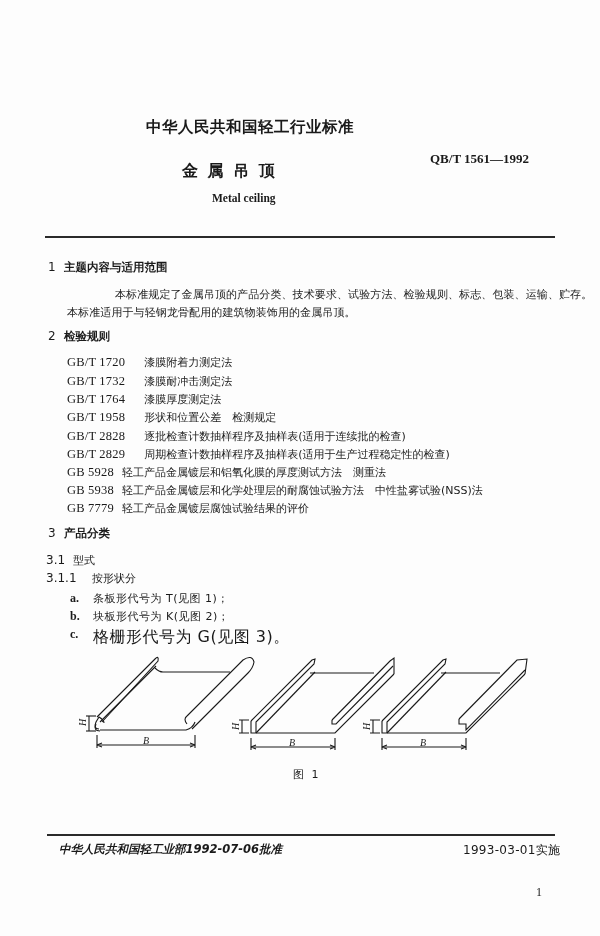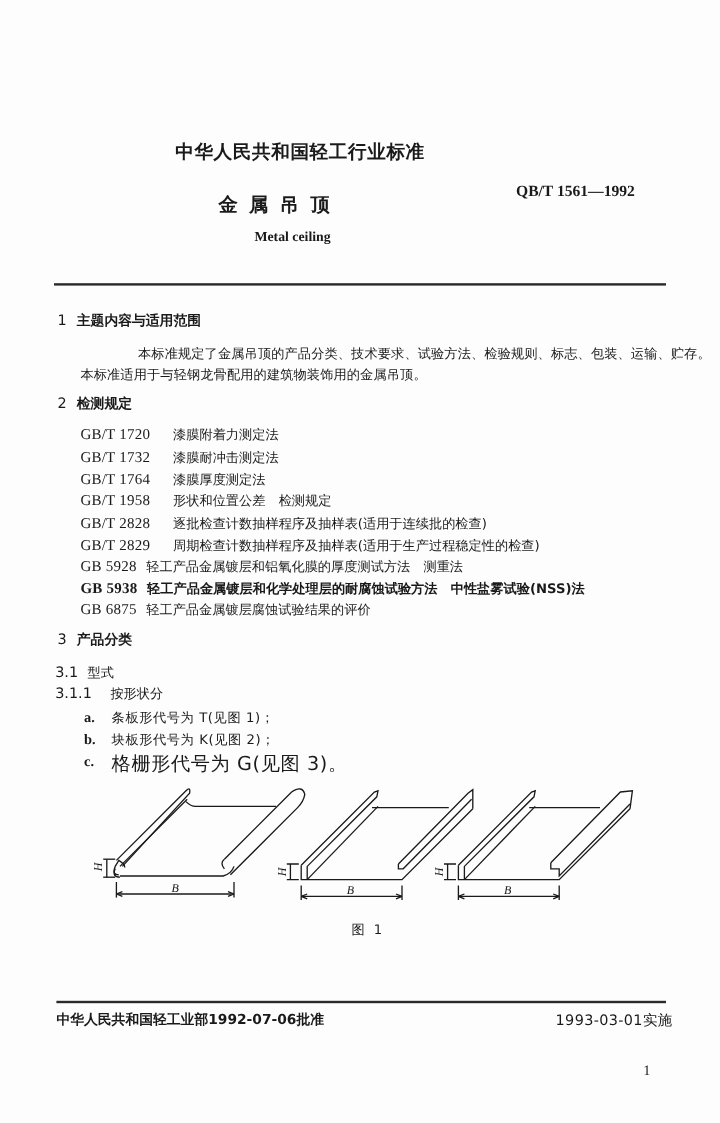--- a/index.html
+++ b/index.html
@@ -26,21 +26,21 @@
 <div class="abs serif bold" style="left:212px; top:192px; font-size:11.5px;">Metal ceiling</div>
 
 <div class="rule" style="left:45px; top:236px; width:510px;"></div>
 
 <div class="abs sans" style="left:48px; top:260px; font-size:12px;">1</div>
 <div class="abs sans bold" style="left:64px; top:260px; font-size:11.5px;">主题内容与适用范围</div>
 <div class="abs sans" style="left:67px; top:287px; font-size:11px; letter-spacing:0.1px;margin-left:48px;">本标准规定了金属吊顶的产品分类、技术要求、试验方法、检验规则、标志、包装、运输、贮存。</div>
 <div class="abs sans" style="left:67px; top:305px; font-size:11px; letter-spacing:0.1px;">本标准适用于与轻钢龙骨配用的建筑物装饰用的金属吊顶。</div>
 
 <div class="abs sans" style="left:48px; top:329px; font-size:12px;">2</div>
-<div class="abs sans bold" style="left:64px; top:329px; font-size:11.5px;">检测规定</div>
+<div class="abs sans bold" style="left:64px; top:329px; font-size:11.5px;">检验规则</div>
 
 <div class="ref-row" style="top:355px;">
   <span class="code">GB/T 1720</span><span class="title">漆膜附着力测定法</span>
 </div>
 <div class="ref-row" style="top:374px;">
   <span class="code">GB/T 1732</span><span class="title">漆膜耐冲击测定法</span>
 </div>
 <div class="ref-row" style="top:392px;">
   <span class="code">GB/T 1764</span><span class="title">漆膜厚度测定法</span>
 </div>
@@ -49,25 +49,25 @@
 </div>
 <div class="ref-row" style="top:429px;">
   <span class="code">GB/T 2828</span><span class="title">逐批检查计数抽样程序及抽样表(适用于连续批的检查)</span>
 </div>
 <div class="ref-row" style="top:447px;">
   <span class="code">GB/T 2829</span><span class="title">周期检查计数抽样程序及抽样表(适用于生产过程稳定性的检查)</span>
 </div>
 <div class="ref-row" style="top:465px;text-align:right;">
   <span class="code">GB 5928</span><span class="title" style="margin-left:8px;">轻工产品金属镀层和铝氧化膜的厚度测试方法　测重法</span>
 </div>
-<div class="ref-row" style="top:483px;font-weight:bold;">
+<div class="ref-row" style="top:483px;">
   <span class="code">GB 5938</span><span class="title" style="margin-left:8px;">轻工产品金属镀层和化学处理层的耐腐蚀试验方法　中性盐雾试验(NSS)法</span>
 </div>
 <div class="ref-row" style="top:501px;">
-  <span class="code">GB 6875</span><span class="title" style="margin-left:8px;">轻工产品金属镀层腐蚀试验结果的评价</span>
+  <span class="code">GB 7779</span><span class="title" style="margin-left:8px;">轻工产品金属镀层腐蚀试验结果的评价</span>
 </div>
 
 <div class="abs sans" style="left:48px; top:526px; font-size:12px;">3</div>
 <div class="abs sans bold" style="left:64px; top:526px; font-size:11.5px;">产品分类</div>
 
 <div class="abs sans" style="left:46px; top:553px; font-size:12px;">3.1</div>
 <div class="abs sans" style="left:73px; top:553px; font-size:11px;">型式</div>
 
 <div class="abs sans" style="left:46px; top:571px; font-size:12px;">3.1.1</div>
 <div class="abs sans" style="left:92px; top:571px; font-size:11px;">按形状分</div>
@@ -137,15 +137,15 @@
 <div class="abs serif" style="left:79px; top:717px; font-size:10px; font-style:italic; transform:rotate(-90deg);">H</div>
 <div class="abs serif" style="left:143px; top:735px; font-size:10px; font-style:italic;">B</div>
 <div class="abs serif" style="left:232px; top:721px; font-size:10px; font-style:italic; transform:rotate(-90deg);">H</div>
 <div class="abs serif" style="left:289px; top:737px; font-size:10px; font-style:italic;">B</div>
 <div class="abs serif" style="left:363px; top:721px; font-size:10px; font-style:italic; transform:rotate(-90deg);">H</div>
 <div class="abs serif" style="left:420px; top:737px; font-size:10px; font-style:italic;">B</div>
 
 <div class="abs sans" style="left:293px; top:767px; font-size:11px; letter-spacing:2px;">图 1</div>
 
 <div class="rule" style="left:47px; top:834px; width:508px;"></div>
-<div class="abs sans bold" style="left:47px; top:842px; font-size:11.5px;">中华人民共和国轻工业部1992-07-06批准</div>
+<div class="abs sans bold" style="left:59px; top:842px; font-size:11.5px;font-style:italic;">中华人民共和国轻工业部1992-07-06批准</div>
 <div class="abs sans" style="left:463px; top:842px; font-size:12px; letter-spacing:0.3px;">1993-03-01实施</div>
 <div class="abs serif" style="left:536px; top:885px; font-size:12px;">1</div>
 
 </body></html>

